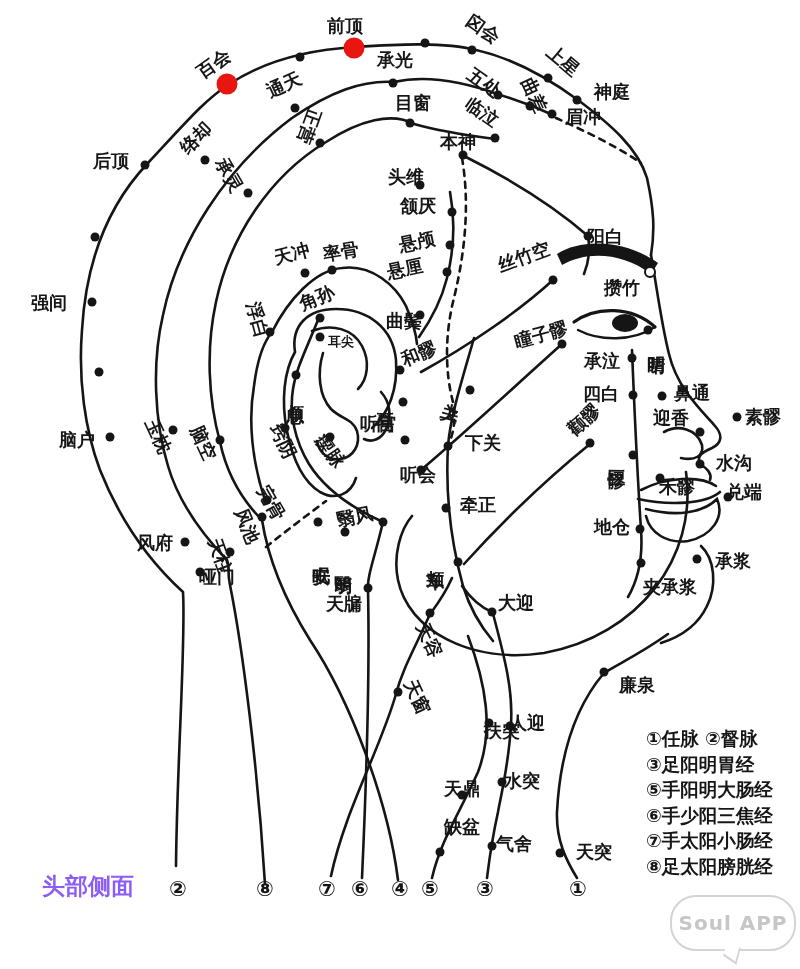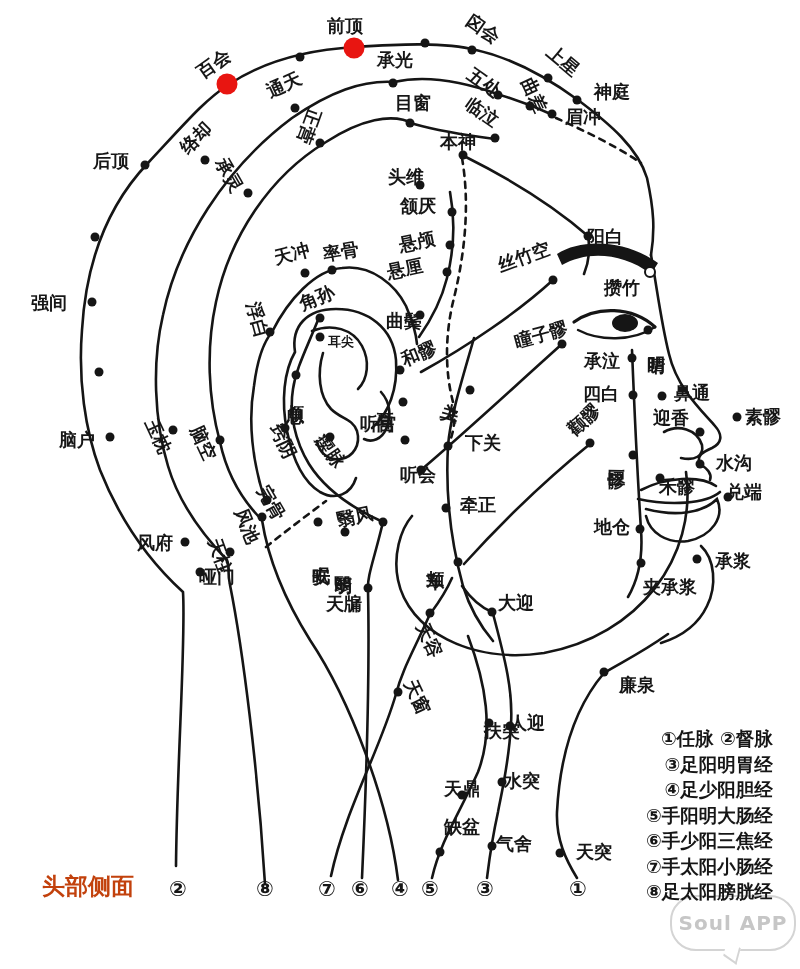--- a/index.html
+++ b/index.html
@@ -9,23 +9,23 @@
   .lbl{position:absolute;transform:translate(-50%,-50%);font-size:18px;font-weight:700;
        color:#161616;white-space:nowrap;line-height:1.02;z-index:5;}
   .lbl.vert{writing-mode:vertical-rl;text-orientation:upright;letter-spacing:1px;}
   .lbl.small{font-size:13px;}
   .dot{position:absolute;width:9px;height:9px;background:#151515;border-radius:50%;
        transform:translate(-50%,-50%);z-index:4;}
   .white-dot{position:absolute;width:8px;height:8px;background:#fff;border:2px solid #151515;
        border-radius:50%;transform:translate(-50%,-50%);z-index:6;}
   .red-dot{position:absolute;width:21px;height:21px;border-radius:50%;
        transform:translate(-50%,-50%);z-index:7;}
-  .title{position:absolute;left:42px;top:871px;font-size:23px;font-weight:800;color:#c2410c;z-index:8;}
+  .title{position:absolute;left:42px;top:871px;font-size:23px;font-weight:800;color:#8b5cf6;z-index:8;}
   .legend{position:absolute;left:646px;top:726px;z-index:8;}
-  .legend div{font-size:18.5px;font-weight:600;color:#161616;line-height:25.5px;white-space:nowrap;text-align:right;}
+  .legend div{font-size:18.5px;font-weight:600;color:#161616;line-height:25.5px;white-space:nowrap;}
   .mnum{position:absolute;font-size:21px;font-weight:600;color:#161616;
         transform:translate(-50%,-50%);z-index:8;}
   .watermark{position:absolute;left:670px;top:895px;width:122px;height:52px;
         border:2.5px solid #d4d4d4;border-radius:26px;display:flex;align-items:center;
         justify-content:center;z-index:3;background:transparent;}
   .watermark span{font-size:20px;font-weight:700;color:#c6c6c6;letter-spacing:1px;}
   .wm-tail{position:absolute;left:724px;top:944px;width:14px;height:14px;border-right:2.5px solid #d4d4d4;
         border-bottom:2.5px solid #d4d4d4;transform:rotate(35deg) skewX(20deg);z-index:3;background:#fff;}
 </style>
 </head>
@@ -260,21 +260,20 @@
   <div id="reds">
       <div class="red-dot" style="left: 227px; top: 84px; background: rgb(232, 21, 17);"></div>
       <div class="red-dot" style="left: 354px; top: 48px; background: rgb(232, 21, 17);"></div>
     </div>
 
   <div class="title">头部侧面</div>
 
   <div class="legend" id="legend">
       <div>①任脉 ②督脉</div>
       <div>③足阳明胃经</div>
-      <div>④足少阳胆经</div>
       <div>⑤手阳明大肠经</div>
       <div>⑥手少阳三焦经</div>
       <div>⑦手太阳小肠经</div>
       <div>⑧足太阳膀胱经</div>
     </div>
 
   <div id="numbers">
       <span class="mnum" style="left: 178px; top: 889px;">②</span>
       <span class="mnum" style="left: 265px; top: 889px;">⑧</span>
       <span class="mnum" style="left: 327px; top: 889px;">⑦</span>

